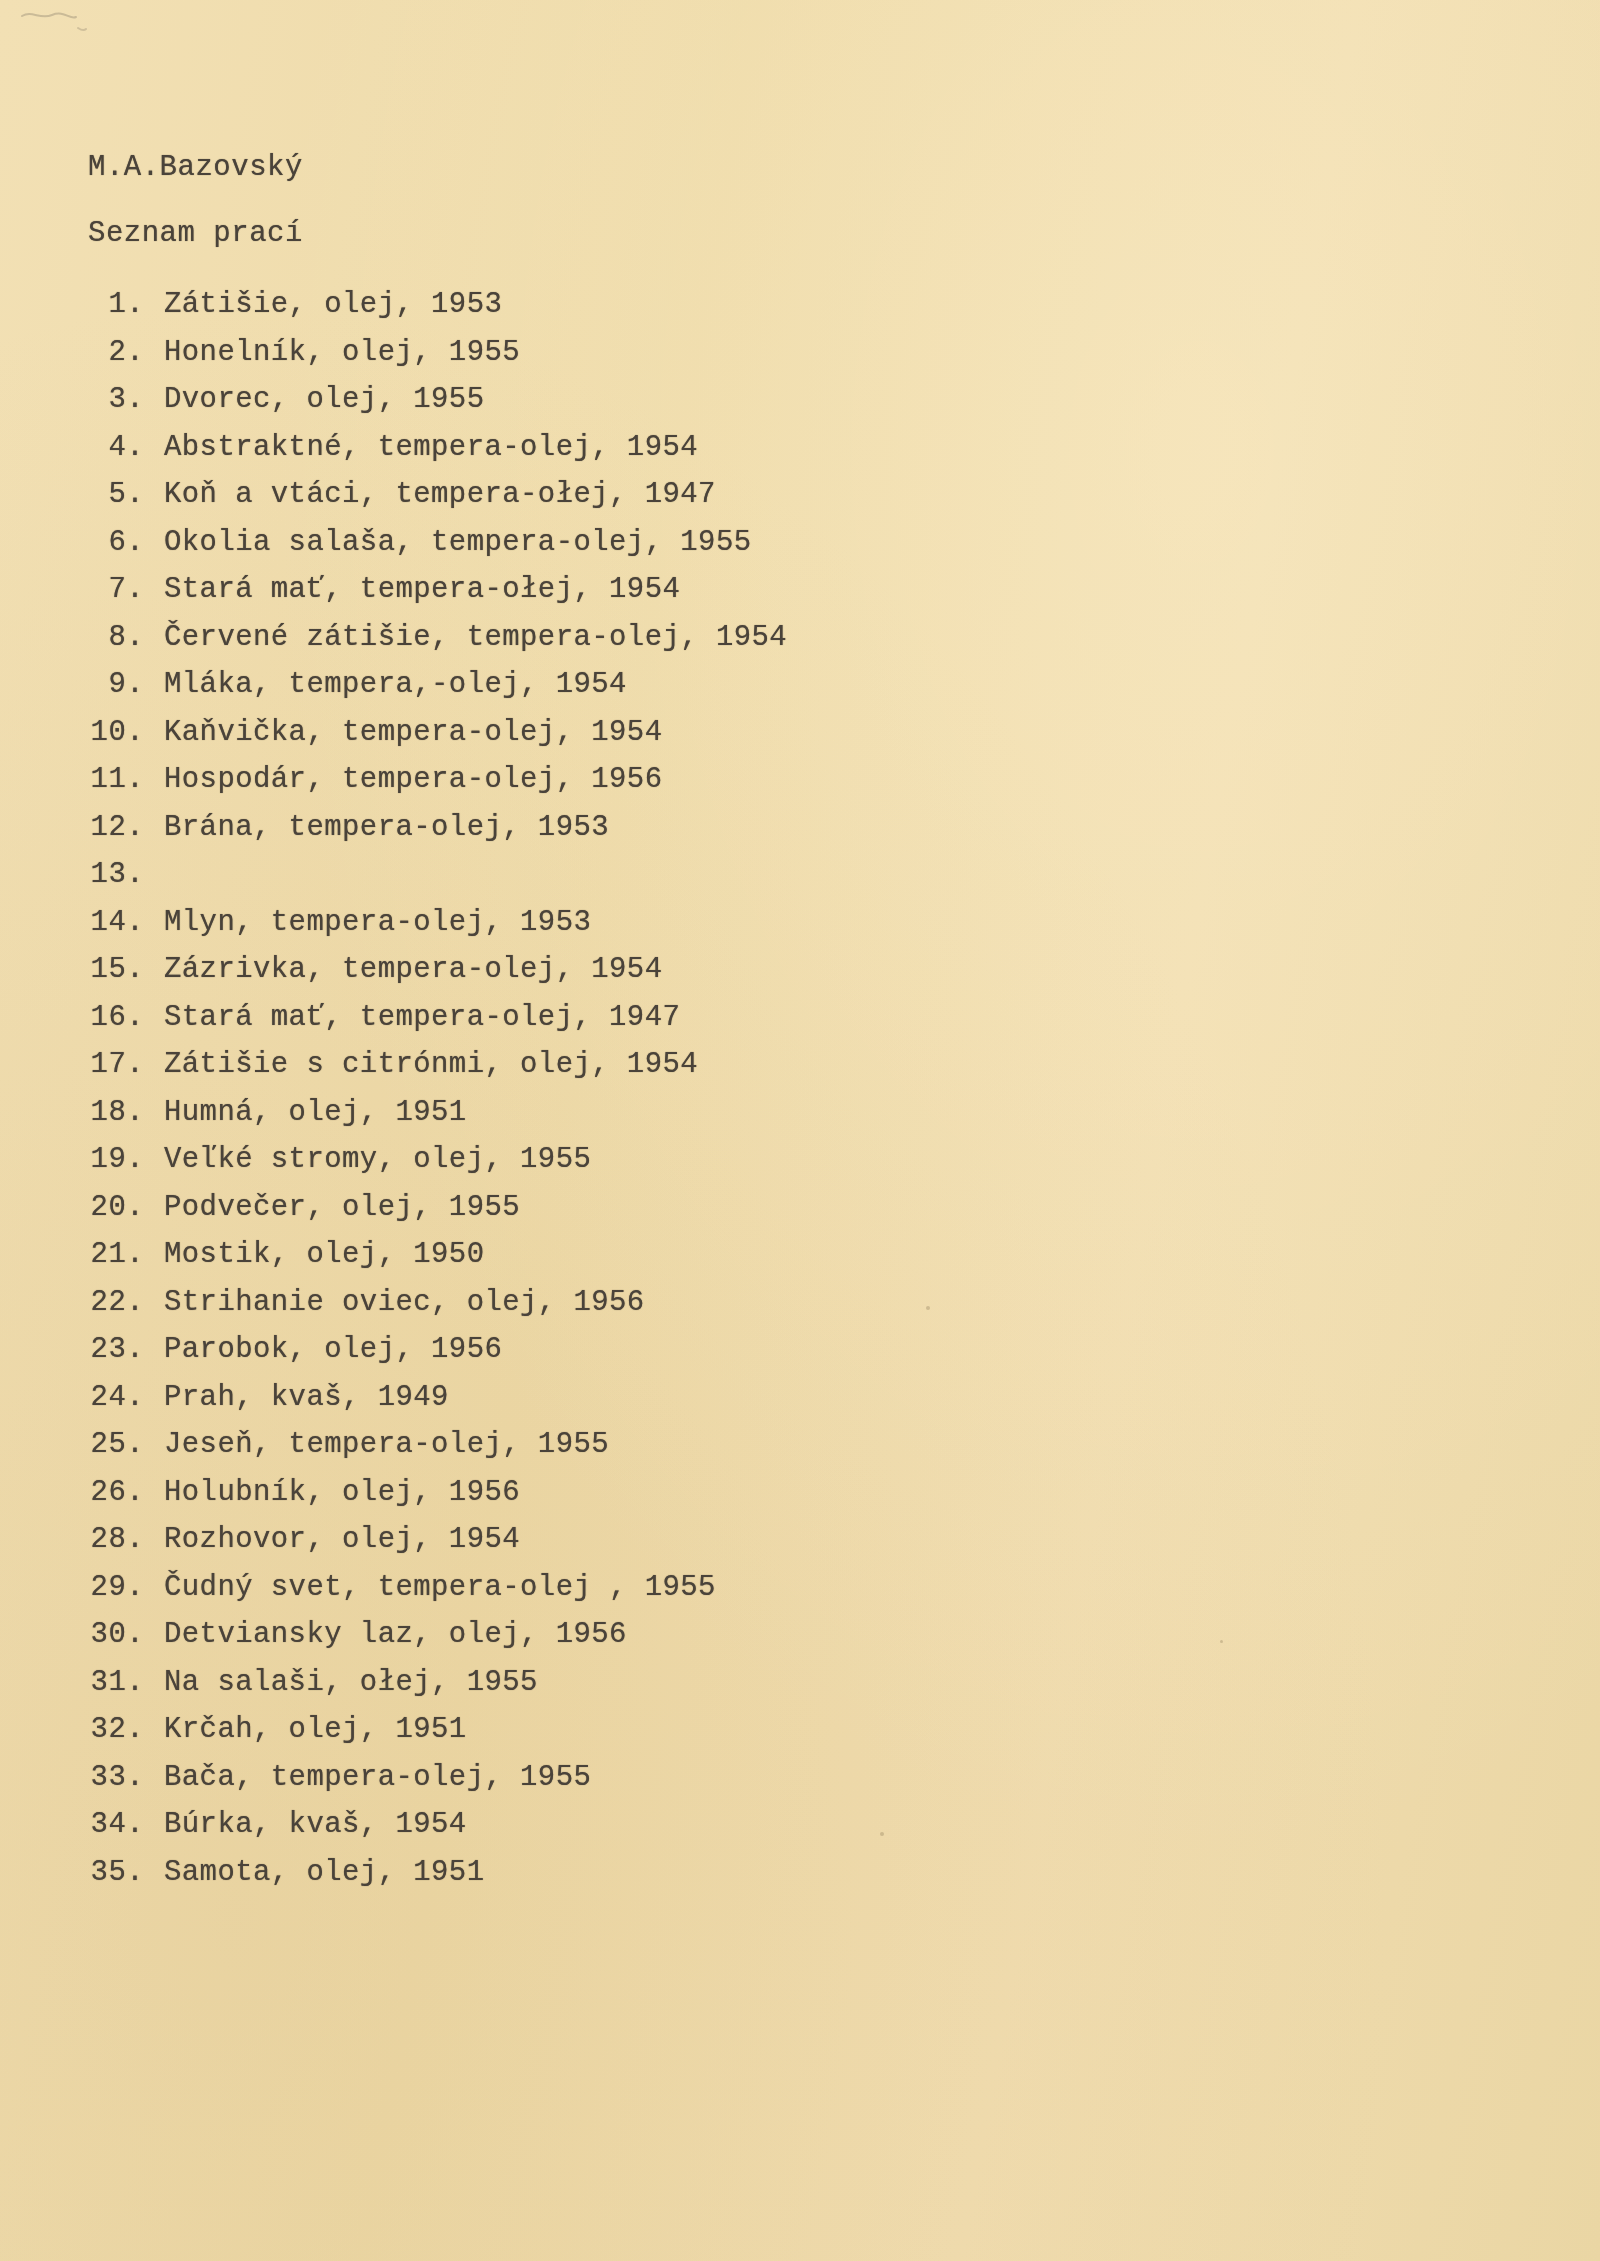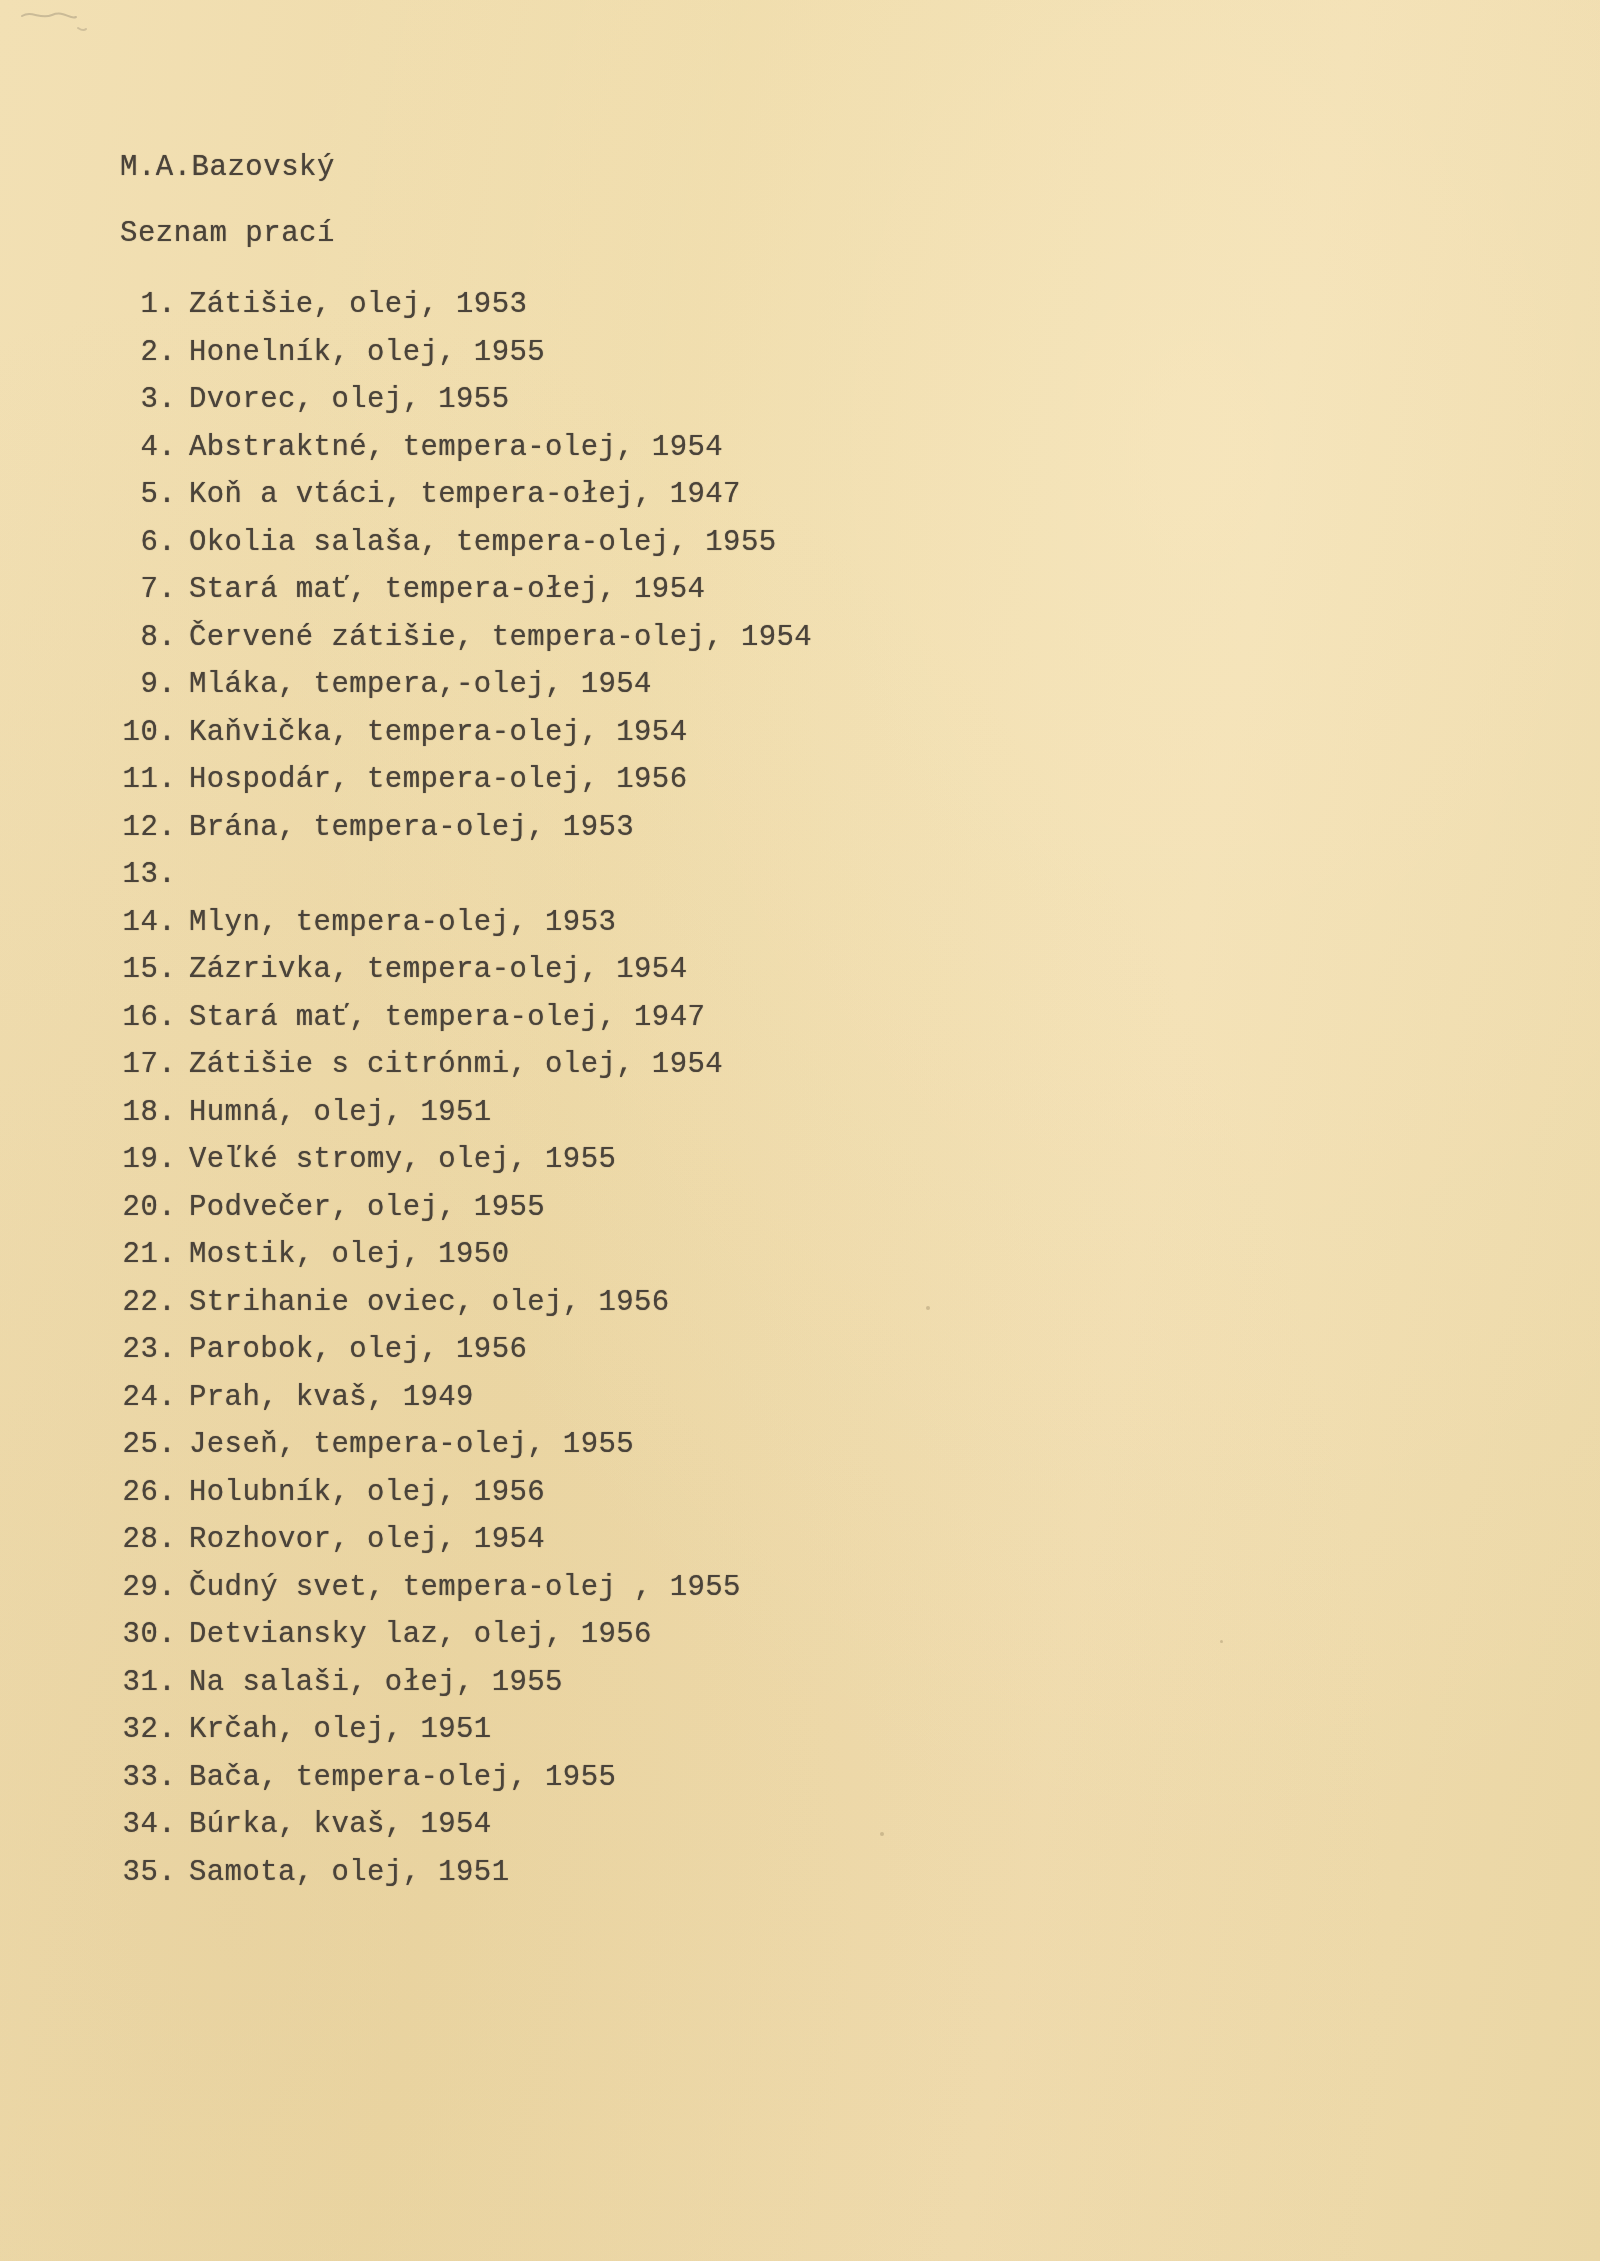--- a/index.html
+++ b/index.html
@@ -14,21 +14,21 @@
     background:
       radial-gradient(ellipse at 75% 20%, rgba(255,244,210,0.35), rgba(0,0,0,0) 55%),
       radial-gradient(ellipse at 15% 85%, rgba(214,186,130,0.25), rgba(0,0,0,0) 60%),
       linear-gradient(100deg, #f2e0b4 0%, #eedaa8 38%, #f1ddb0 68%, #ead6a4 100%);
     font-family: "Liberation Mono", "DejaVu Sans Mono", monospace;
     color: #4a433a;
   }
   .page {
     position: absolute;
     inset: 0;
-    padding: 152px 120px 0 120px;
+    padding: 152px 120px 0 88px;
     box-sizing: border-box;
   }
   .doc-title, .doc-subtitle {
     font-size: 29px;
     line-height: 32px;
     letter-spacing: 0.5px;
     text-shadow: 0 0 1px rgba(66,58,46,0.75);
     white-space: pre;
   }
   .doc-subtitle {
@@ -47,21 +47,21 @@
     text-shadow: 0 0 1px rgba(66,58,46,0.72);
     white-space: pre;
   }
   .work-row .num {
     display: inline-block;
     width: 72px;
     text-align: right;
     flex: 0 0 auto;
   }
   .work-row .entry {
-    margin-left: 13px;
+    margin-left: 20px;
   }
   .pencil-mark {
     position: absolute;
     top: 6px;
     left: 18px;
     opacity: 0.55;
   }
   .speck {
     position: absolute;
     border-radius: 50%;

